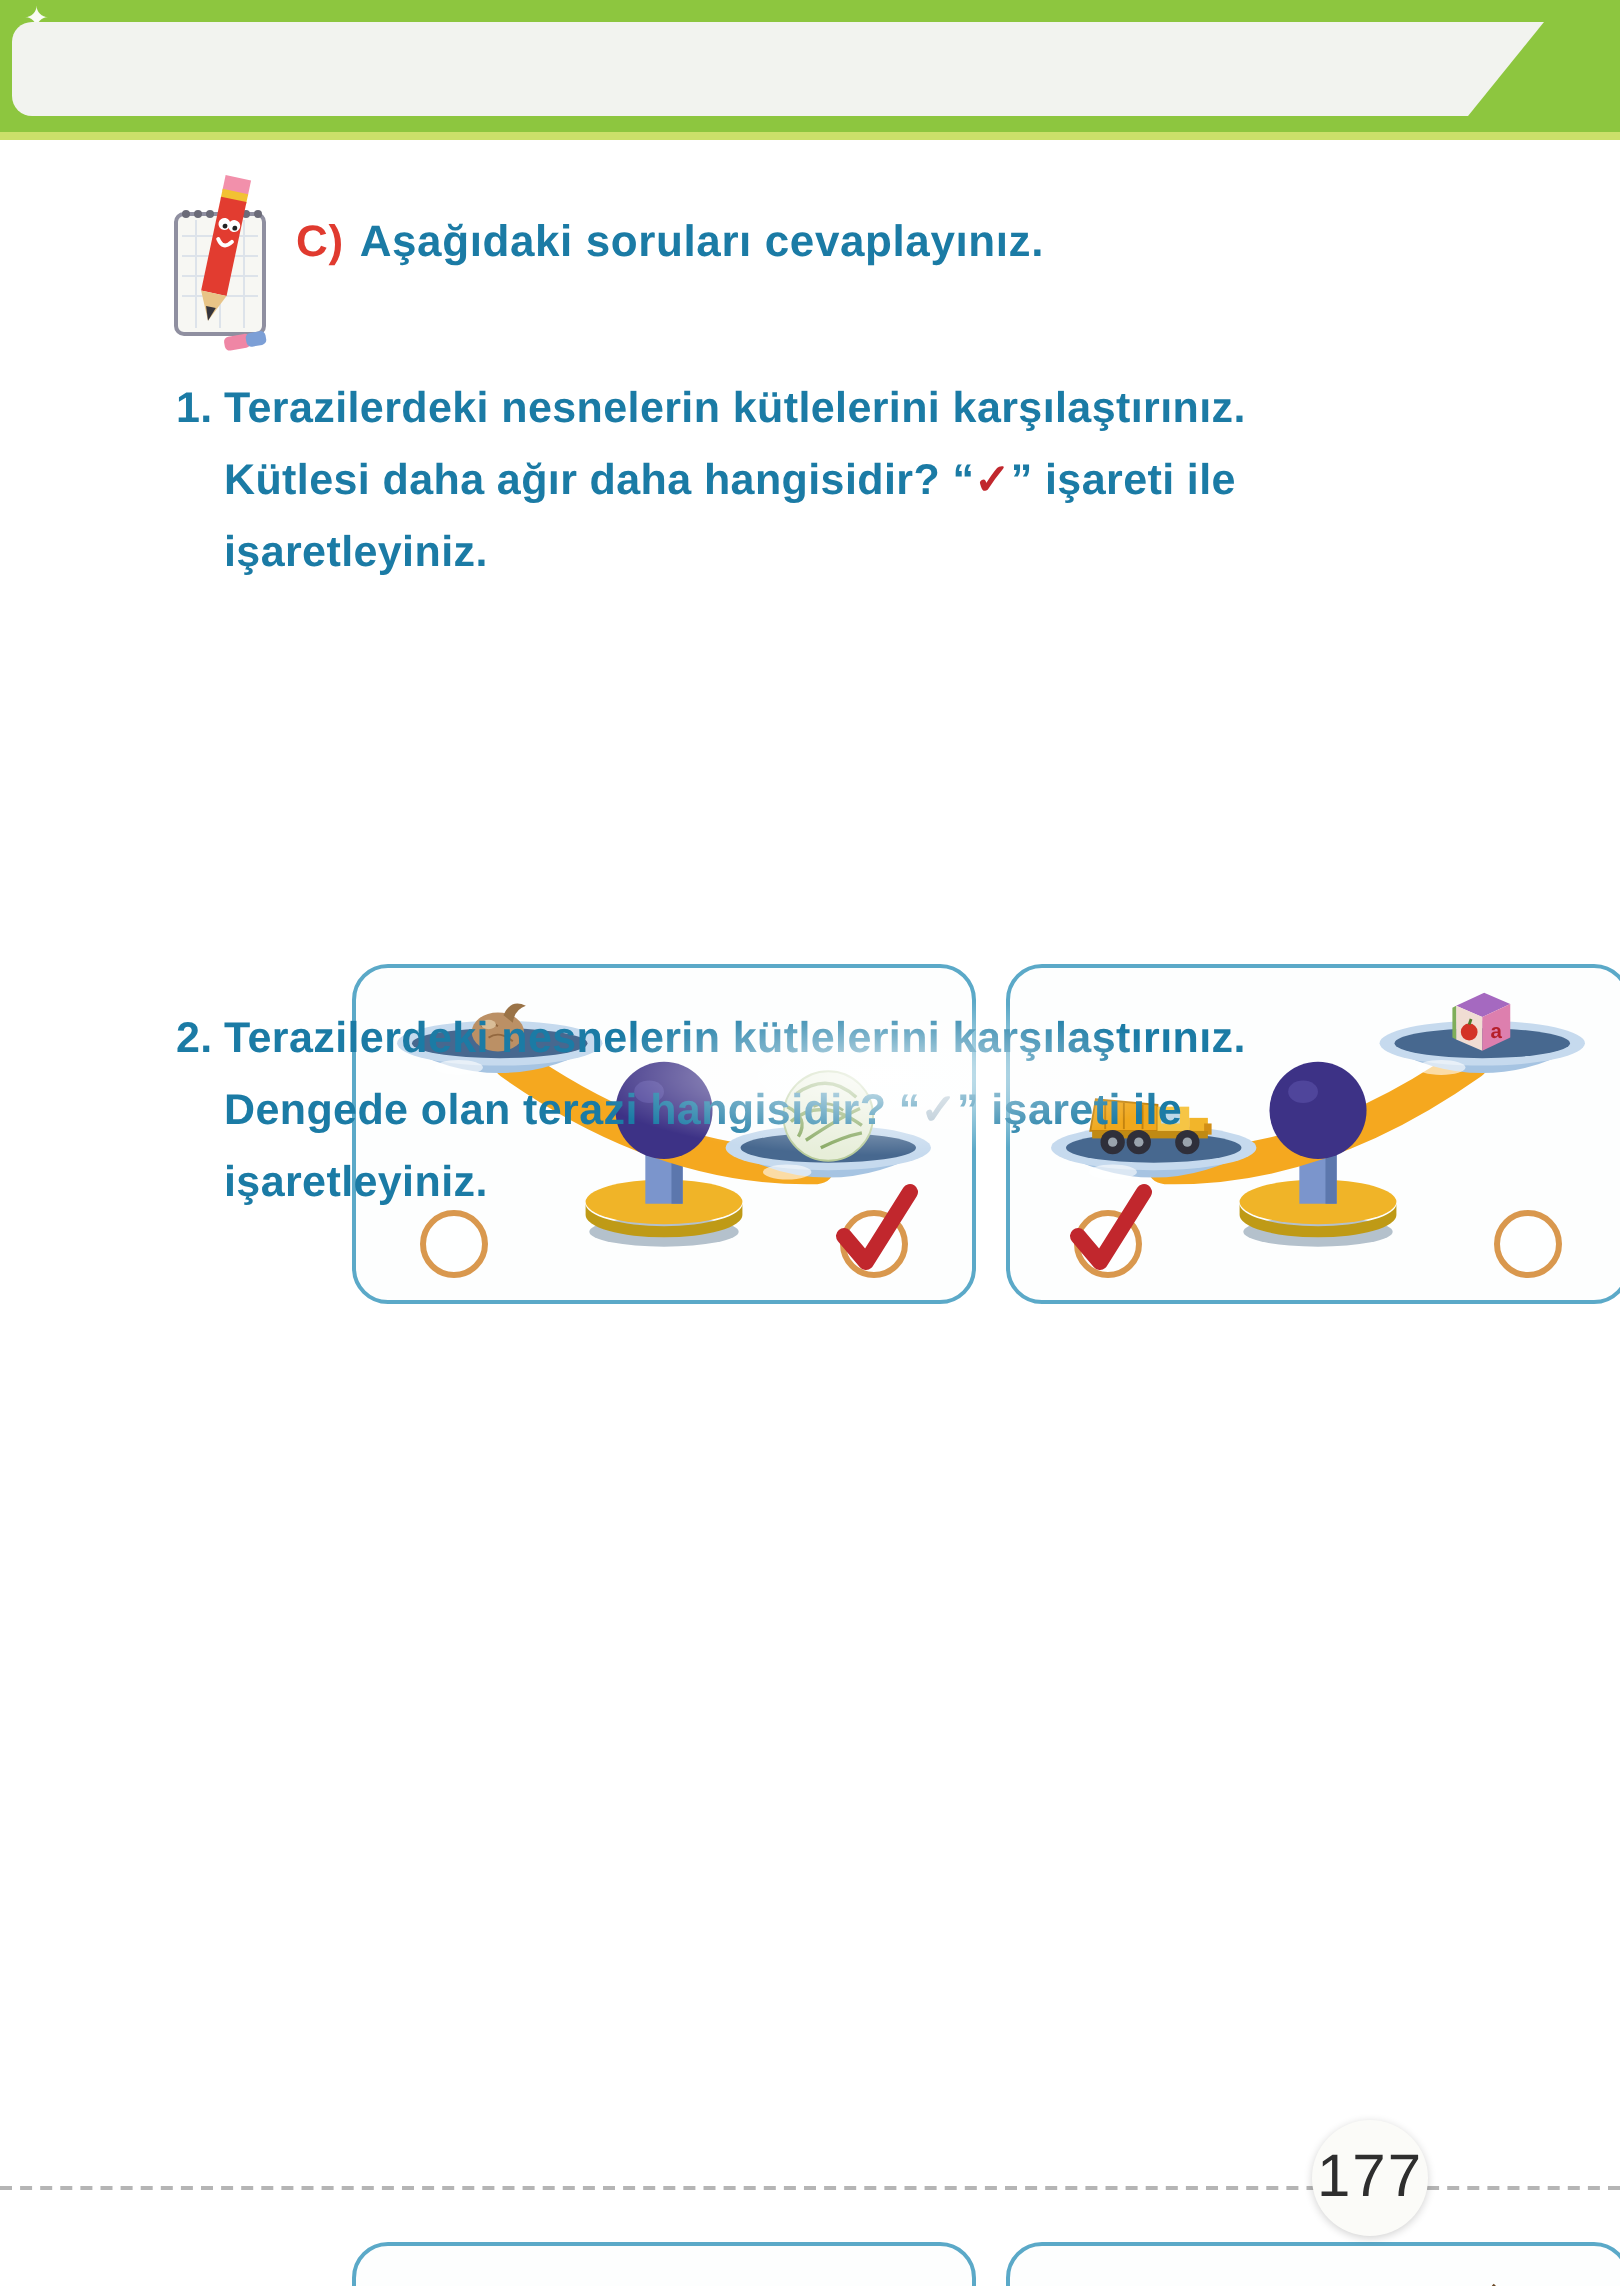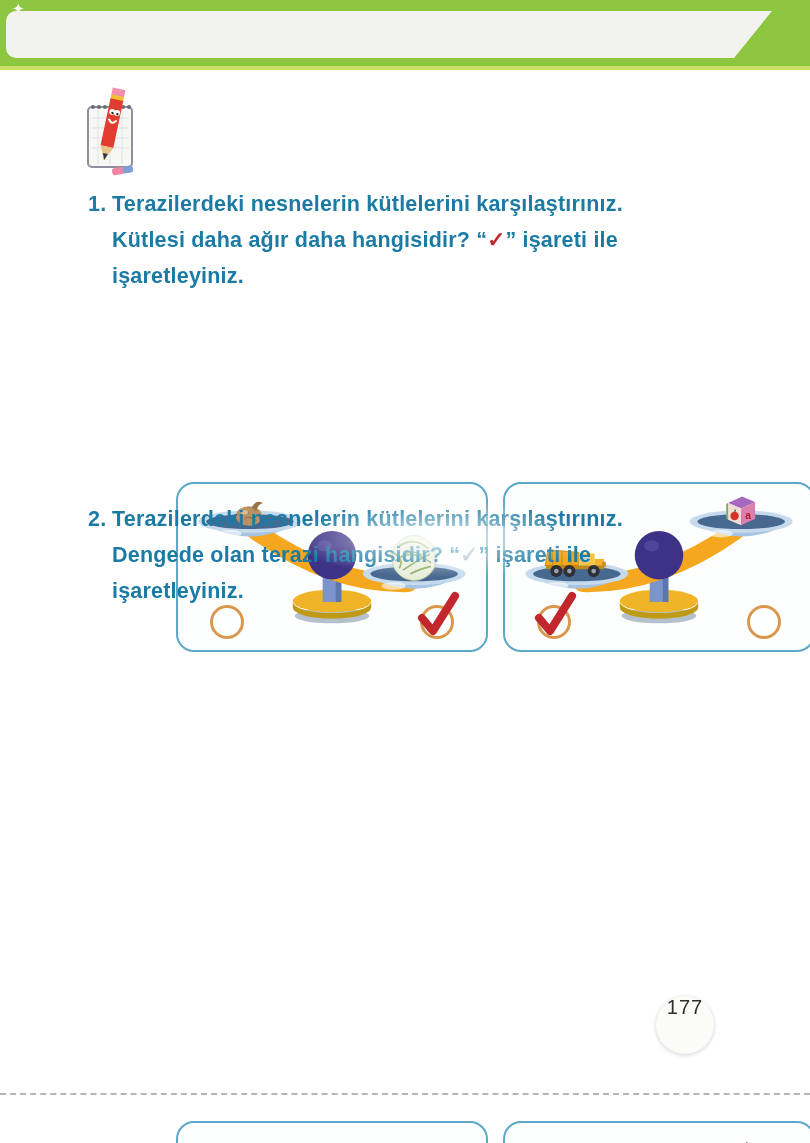--- a/index.html
+++ b/index.html
@@ -44,23 +44,23 @@
   .check-slot{position:relative;width:34px;height:34px;}
   .check-slot .circle{width:34px;height:34px;box-sizing:border-box;border:3px solid #d9984e;border-radius:50%;background:rgba(255,255,255,.6);}
   .check-slot svg.mark{position:absolute;left:-7px;top:-15px;width:48px;height:48px;}
 
   
   .watermark{position:absolute;pointer-events:none;
     background:radial-gradient(ellipse at center, rgba(255,255,255,.85) 0%, rgba(255,255,255,0) 70%);}
 
   
   .footer-line{position:absolute;left:0;top:1093px;width:810px;border-top:2px dashed #b5b5b5;}
-  .page-badge{position:absolute;left:656px;top:996px;width:58px;height:58px;border-radius:50%;
-    background:#fbfbf8;box-shadow:0 1px 4px rgba(0,0,0,.18);display:flex;align-items:flex-start;justify-content:center;
-    font-size:20px;color:#2e2e2e;letter-spacing:1px;}
+  .page-badge{position:absolute;left:656px;top:1060px;width:58px;height:58px;border-radius:50%;
+    background:#fbfbf8;box-shadow:0 1px 4px rgba(0,0,0,.18);display:flex;align-items:center;justify-content:center;
+    font-size:30px;color:#2e2e2e;letter-spacing:1px;}
 </style>
 </head>
 <body>
 
 <div id="page">
 
   <div class="header">
     <span class="sparkle">✦</span>
     <div class="header-inner"></div>
     <div class="header-underline"></div>
@@ -97,20 +97,23 @@
           <circle cx="31" cy="33" r="1.2" fill="#222222"></circle>
         <path d="M24 40 Q27.5 45 31 40" stroke="#ffffff" stroke-width="2" fill="none" stroke-linecap="round"></path>
         <polygon points="21,67 34,67 27.5,81" fill="#e8c487"></polygon>
         <polygon points="25,74 30,74 27.5,81" fill="#34343c"></polygon>
       </g>
       <g transform="rotate(-10 38 90)">
         <rect x="28" y="87" width="13" height="7" rx="2.5" fill="#ef86a5"></rect>
         <rect x="39" y="87" width="10" height="7" rx="2.5" fill="#7c9fd6"></rect>
       </g>
     </svg>
+    <div class="texts">
+      <span class="label-red">C)</span><span class="teal">Aşağıdaki soruları cevaplayınız.</span>
+    </div>
   </div>
 
   <div class="question q1">
     <span class="qnum">1.</span>
     <div class="qbody">
       <span>Terazilerdeki nesnelerin kütlelerini karşılaştırınız.</span><br>
       <span>Kütlesi daha ağır daha hangisidir? “</span><span class="inline-check-red">✓</span><span>” işareti ile</span><br>
       <span>işaretleyiniz.</span>
     </div>
   </div>

